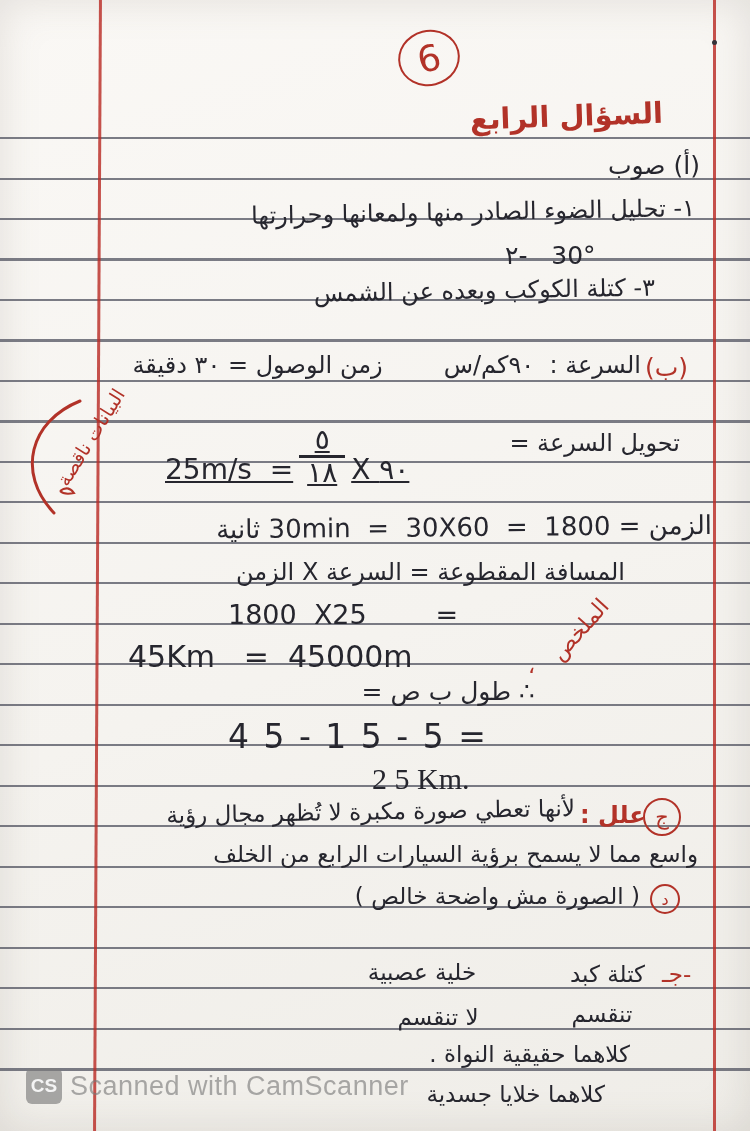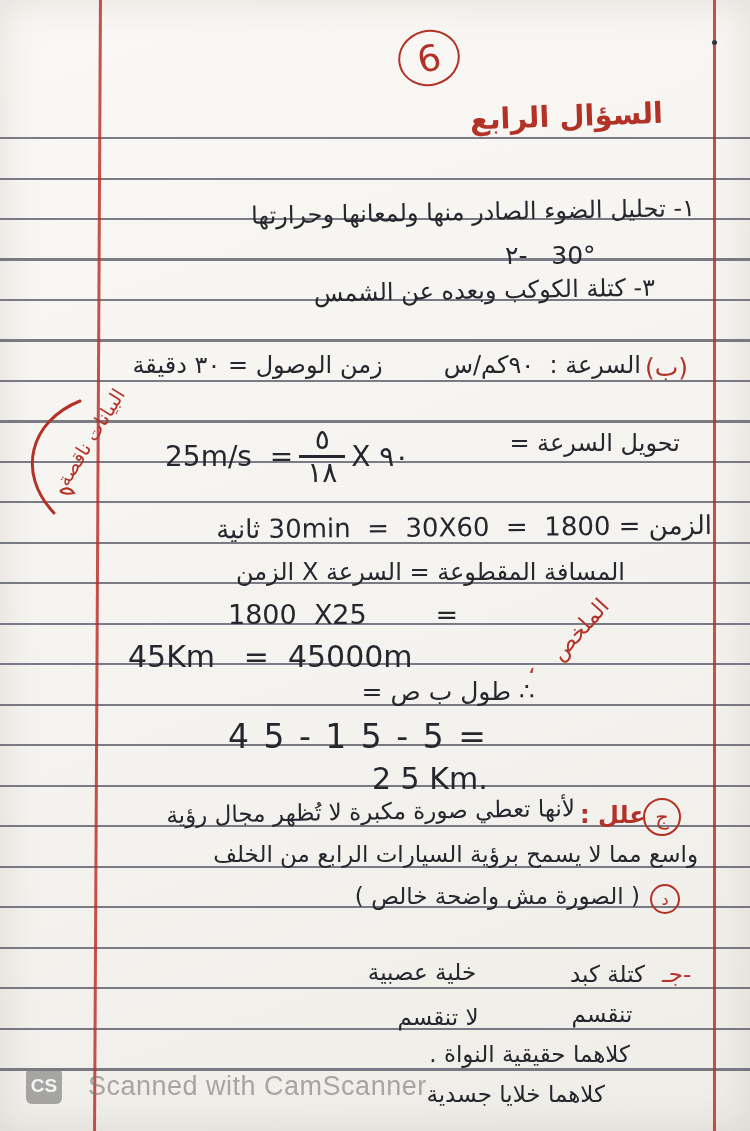--- a/index.html
+++ b/index.html
@@ -15,21 +15,21 @@
   .hw{position:absolute;white-space:pre;line-height:1.25;}
   .rtl{direction:rtl;unicode-bidi:plaintext;}
   .ltr{direction:ltr;}
   .red{color:#b23228;}
   .circle-mark{position:absolute;display:flex;align-items:center;justify-content:center;
     border:2.5px solid #b23228;border-radius:50%;color:#b23228;}
   .frac{display:inline-flex;flex-direction:column;align-items:center;vertical-align:middle;margin:0 6px;}
   .frac .bar{width:46px;border-top:3px solid #26262e;margin:1px 0;}
   .frac span{line-height:1;}
   .rot{transform-origin:center;}
-  .wm{position:absolute;left:26px;top:1068px;display:flex;align-items:center;gap:26px;
+  .wm{position:absolute;left:26px;top:1068px;display:flex;align-items:center;gap:8px;
     font-family:"Liberation Sans",sans-serif;z-index:6;}
   .wm-logo{width:36px;height:36px;background:rgba(125,125,125,.65);border-radius:6px;
     color:#f4f4f4;font-weight:bold;font-size:19px;display:flex;align-items:center;justify-content:center;}
   .wm-text{color:rgba(120,120,120,.62);font-size:27px;letter-spacing:.5px;}
 </style>
 </head>
 <body>
 
 <div id="page">
 
@@ -37,29 +37,30 @@
   <div class="vline" style="left:96px;transform:rotate(.3deg);"></div>
   <div class="vline" style="left:713px;"></div>
   <div style="position:absolute;left:712px;top:40px;width:5px;height:5px;background:#33333a;border-radius:50%;"></div>
 
   <div class="circle-mark rot" style="left:398px;top:30px;width:58px;height:52px;font-size:36px;transform:rotate(-14deg);">
     <span>6</span>
   </div>
 
   <div class="hw rtl red" style="left:478px;top:98px;width:185px;font-size:29px;font-weight:600;text-align:left;transform:rotate(-2deg);">السؤال الرابع</div>
 
+  <div class="hw rtl" style="left:570px;top:150px;width:130px;font-size:25px;"><span>(أ)</span> <span>صوب</span></div>
   <div class="hw rtl" style="left:130px;top:198px;width:565px;font-size:24px;transform:rotate(-1deg);">١- تحليل الضوء الصادر منها ولمعانها وحرارتها</div>
   <div class="hw rtl" style="left:505px;top:240px;width:150px;font-size:25px;">٢-   30°</div>
   <div class="hw rtl" style="left:255px;top:276px;width:400px;font-size:24px;transform:rotate(-1deg);">٣- كتلة الكوكب وبعده عن الشمس</div>
 
   <div class="hw red" style="left:645px;top:352px;font-size:25px;">(ب)</div>
   <div class="hw rtl" style="left:6px;top:350px;width:635px;font-size:24px;text-align:right;">السرعة :  ٩٠كم/س        زمن الوصول = ٣٠ دقيقة</div>
 
   <div class="hw rtl" style="left:520px;top:428px;width:160px;font-size:24px;">تحويل السرعة =</div>
-  <div class="hw ltr" style="left:165px;top:426px;display:flex;align-items:center;font-size:28px;">
+  <div class="hw ltr" style="left:165px;top:426px;display:flex;align-items:flex-end;font-size:28px;text-decoration:underline;">
     <span>25m/s  =</span>
     <span class="frac">
       <span>٥</span>
       <span class="bar"></span>
       <span>١٨</span>
     </span>
     <span>X ٩٠</span>
   </div>
 
   <svg width="130" height="125" style="position:absolute;left:8px;top:395px;">
@@ -71,21 +72,21 @@
   <div class="hw rtl" style="left:22px;top:512px;width:690px;font-size:26px;text-align:right;transform:rotate(-.5deg);">الزمن = 30min  =  30X60  =  1800 ثانية</div>
   <div class="hw rtl" style="left:165px;top:557px;width:460px;font-size:24px;">المسافة المقطوعة = السرعة X الزمن</div>
   <div class="hw ltr" style="left:228px;top:598px;font-size:27px;">1800  X25        =</div>
 
   <div class="hw red rot" style="left:545px;top:648px;font-size:22px;transform:rotate(-48deg);transform-origin:left top;">الملخص</div>
   <div class="hw red" style="left:528px;top:652px;font-size:22px;">،</div>
 
   <div class="hw ltr" style="left:128px;top:638px;font-size:30px;">45Km   =  45000m</div>
   <div class="hw rtl" style="left:245px;top:676px;width:290px;font-size:25px;text-align:right;">∴ طول ب ص =</div>
   <div class="hw ltr" style="left:228px;top:716px;font-size:33px;letter-spacing:2px;text-align:right;">4 5 - 1 5 - 5 =</div>
-  <div class="hw ltr" style="left:372px;top:760px;font-size:30px;">2 5 Km.</div>
+  <div class="hw ltr" style="left:372px;top:760px;font-size:30px;font-family:Liberation Serif, serif;">2 5 Km.</div>
 
   <div class="circle-mark" style="left:643px;top:798px;width:34px;height:34px;font-size:21px;">
       <span>ج</span>
     </div>
   <div class="hw rtl red" style="left:580px;top:800px;font-size:24px;font-weight:600;">علل :</div>
   <div class="hw rtl" style="left:110px;top:798px;width:465px;font-size:23px;transform:rotate(-1deg);">لأنها تعطي صورة مكبرة لا تُظهر مجال رؤية</div>
   <div class="hw rtl" style="left:48px;top:840px;width:650px;font-size:23px;">واسع مما لا يسمح برؤية السيارات الرابع من الخلف</div>
   <div class="circle-mark" style="left:650px;top:884px;width:26px;height:26px;font-size:16px;">
       <span>د</span>
     </div>

